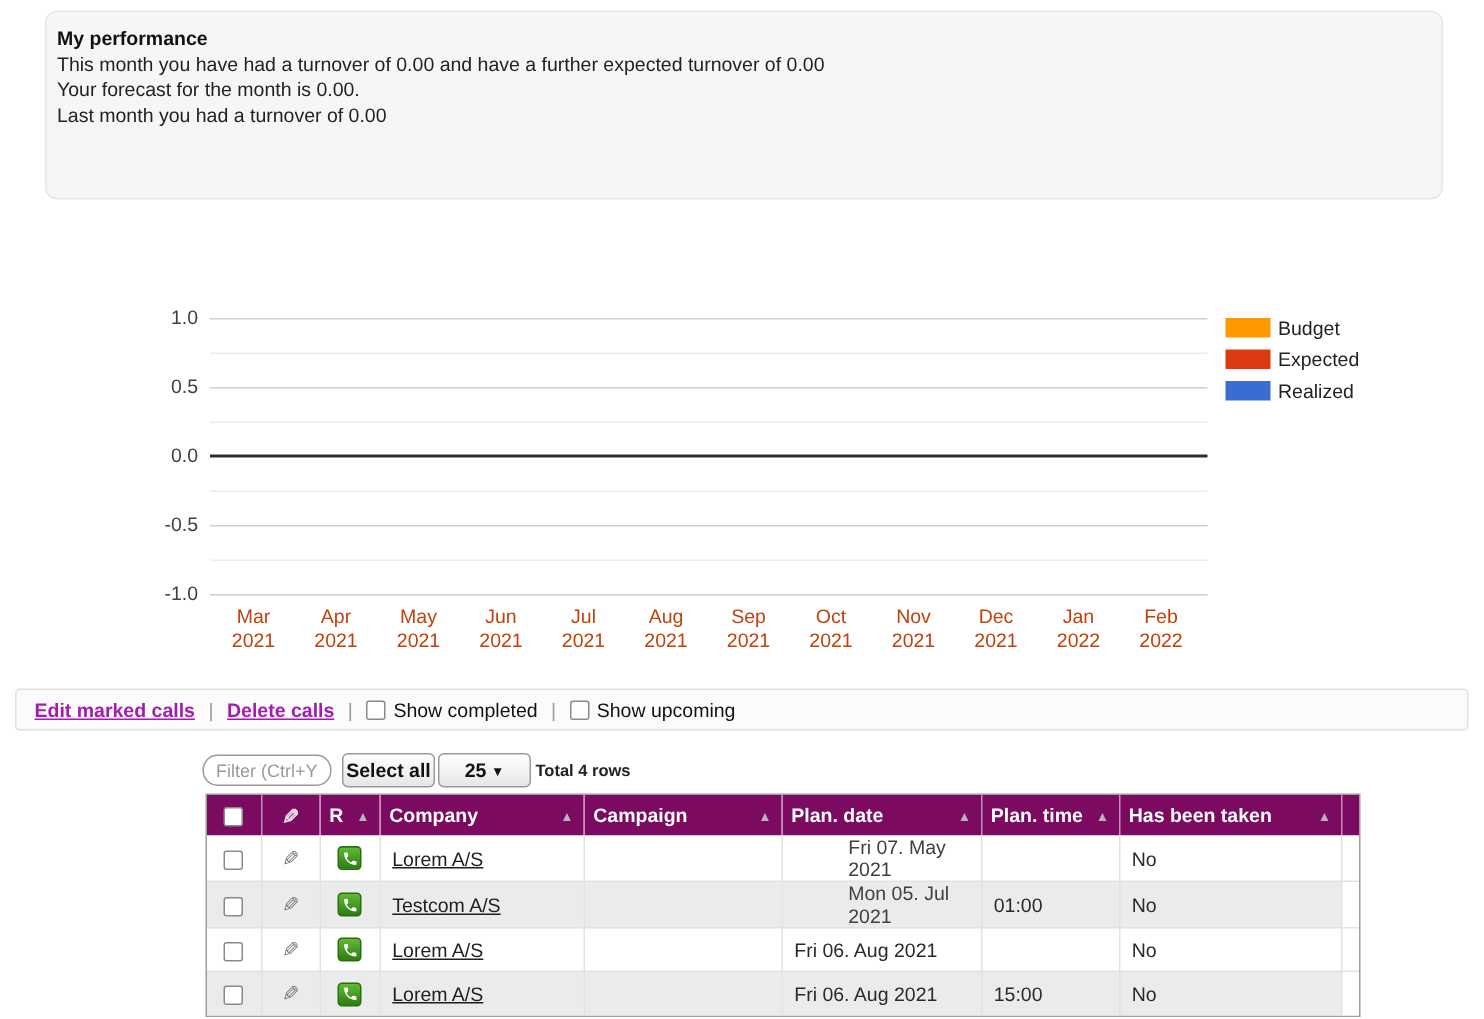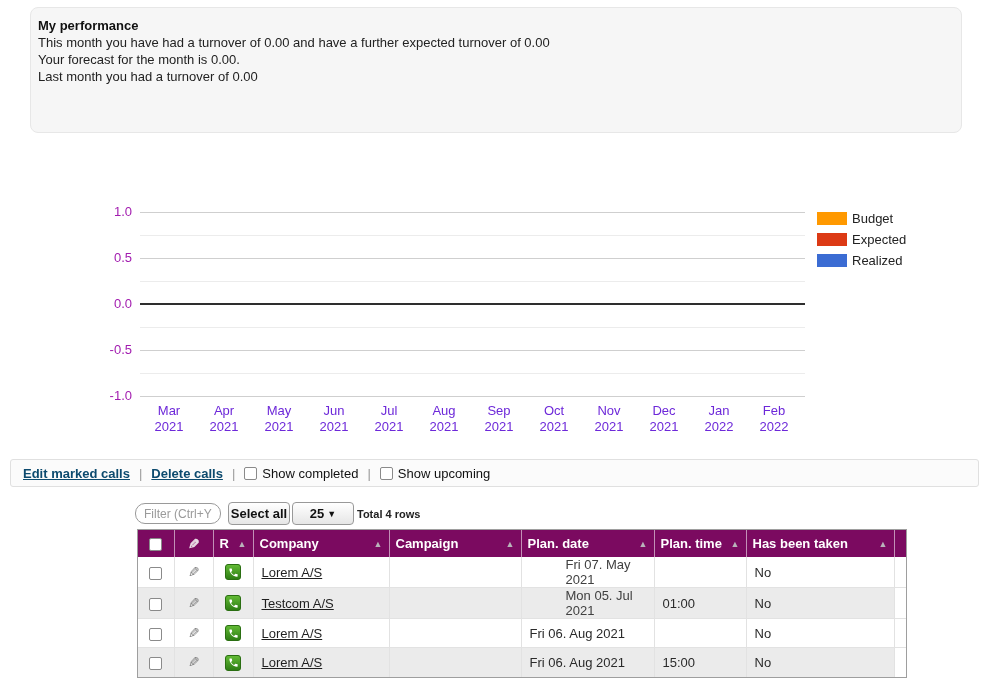--- a/index.html
+++ b/index.html
@@ -19,32 +19,32 @@
   .perf-box p  { margin:0; }
   .perf-box .gap { }
   a.calls-link-dark { color:#1a1a1a; text-decoration:underline; }
   a.calls-link-red  { color:#e60000; text-decoration:underline; }
 
   
   .chart { position:absolute; left:0; top:185px; width:989px; height:262px; }
   .gridline { position:absolute; left:140px; width:665px; height:1px; background:#cfcfcf; }
   .gridline.minor { background:#ececec; }
   .gridline.zero  { background:#2e2e2e; height:2px; }
-  .ytick { position:absolute; left:0; width:132px; text-align:right; font-size:13px; color:#a21caf; }
-  .xlab  { position:absolute; width:56px; text-align:center; font-size:13px; color:#6d28d9; line-height:16px; }
+  .ytick { position:absolute; left:0; width:132px; text-align:right; font-size:13px; color:#404040; }
+  .xlab  { position:absolute; width:56px; text-align:center; font-size:13px; color:#c2410c; line-height:16px; }
   .legend-swatch { position:absolute; width:30px; height:13px; }
   .legend-label  { position:absolute; font-size:13px; color:#222; }
 
   
   .toolbar {
     position:absolute; left:10px; top:459px; width:969px; height:28px;
     background:#fbfbfb; border:1px solid #e0e0e0; border-radius:3px;
     display:flex; align-items:center; gap:9px; padding:0 12px; font-size:13px;
   }
-  .toolbar a { color:#0c4a6e; font-weight:bold; text-decoration:underline; }
+  .toolbar a { color:#a21caf; font-weight:bold; text-decoration:underline; }
   .toolbar .sep { color:#999; }
   .toolbar label { display:flex; align-items:center; gap:5px; color:#111; }
 
   input[type="checkbox"] {
     appearance:none; -webkit-appearance:none;
     width:13px; height:13px; background:#fff; border:1px solid #8a8a8a;
     border-radius:2px; cursor:pointer; vertical-align:middle;
   }
 
   

